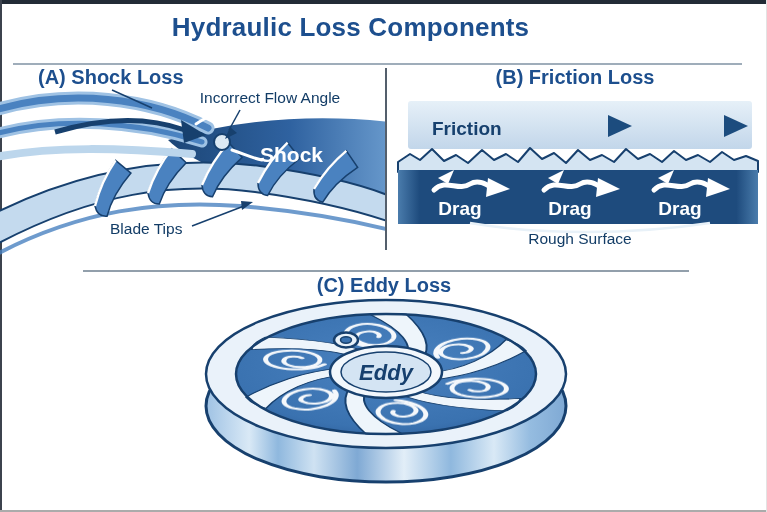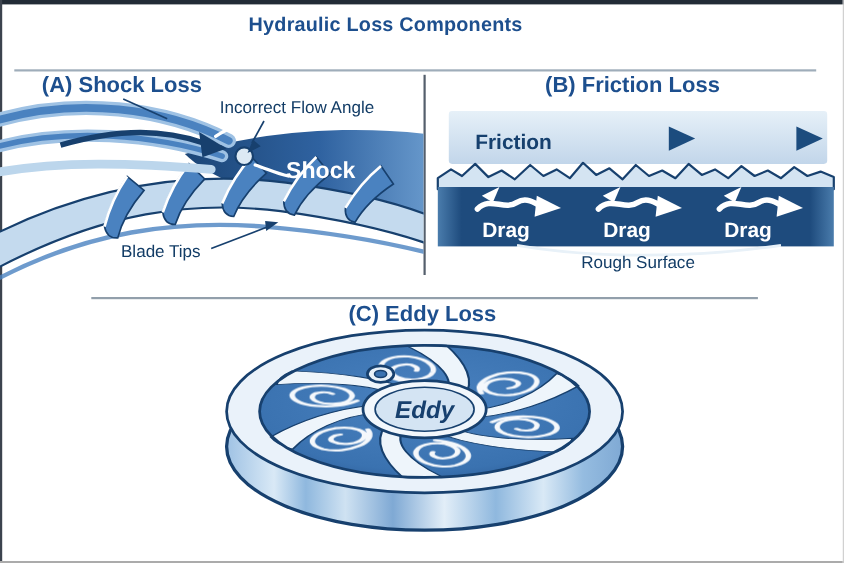--- a/index.html
+++ b/index.html
@@ -7,21 +7,21 @@
     position:relative;width:767px;height:512px;background:#ffffff;
     overflow:hidden;font-family:"Liberation Sans",sans-serif;
     margin:0 auto;
   }
   .top-bar{position:absolute;top:0;left:0;width:767px;height:4px;background:#222b36;}
   .left-edge{position:absolute;top:0;left:0;width:2px;height:512px;background:#3c434e;}
   .bottom-edge{position:absolute;bottom:0;left:0;width:767px;height:2px;background:#ababab;}
   .right-edge{position:absolute;top:0;right:0;width:1px;height:512px;background:#e3e3e3;}
   .main-title{
     position:absolute;top:12px;left:0;width:701px;margin:0;
-    text-align:center;font-size:18px;font-weight:bold;color:#1d4f8e;letter-spacing:.2px;
+    text-align:center;font-size:26px;font-weight:bold;color:#1d4f8e;letter-spacing:.2px;
   }
   .title-rule{position:absolute;top:55px;left:13px;width:729px;height:2px;background:#9fadba;border:none;}
   .mid-rule{position:absolute;top:262px;left:83px;width:606px;height:2px;background:#929fab;border:none;}
   .v-divider{position:absolute;left:385px;top:68px;width:2px;height:182px;background:#545f6c;}
   svg{position:absolute;}
   #panelA{left:0;top:58px;}
   #panelB{left:390px;top:58px;}
   #panelC{left:0;top:266px;}
   .panel-title-start{font-size:20px;font-weight:bold;fill:#1d4f8e;}
   .panel-title-mid{font-size:20px;font-weight:bold;fill:#1d4f8e;text-anchor:middle;}

